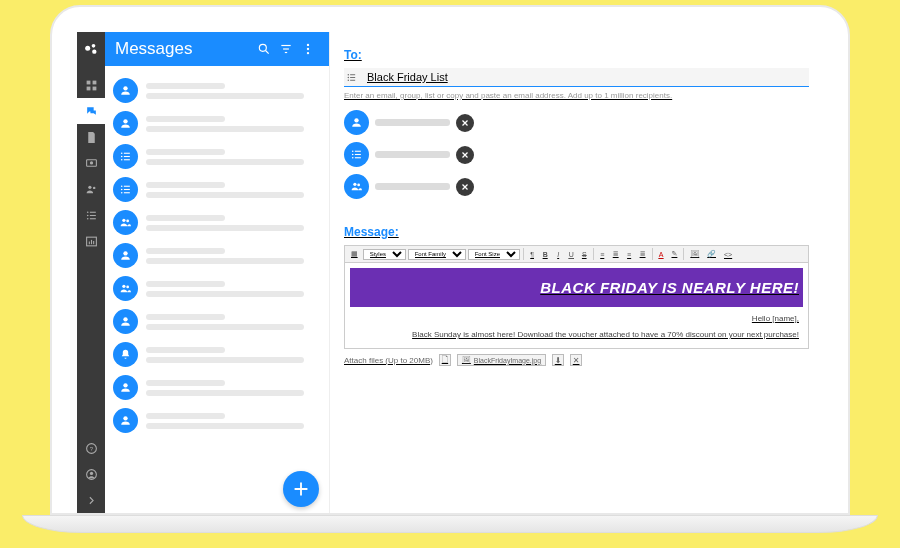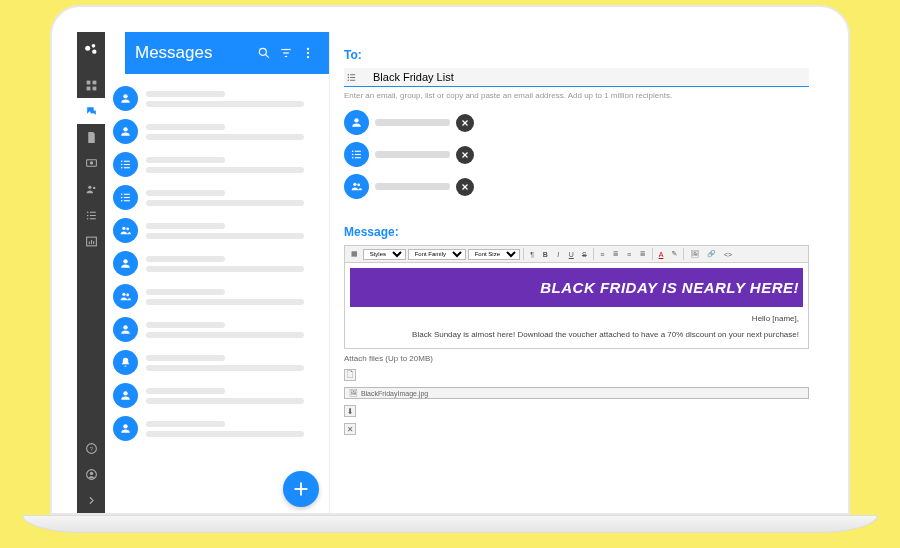--- a/index.html
+++ b/index.html
@@ -65,29 +65,28 @@
     .nav-item.active svg { fill: #1a8cff; }
     .nav-spacer { flex: 1; }
 
     .left-col {
       width: 225px;
       display: flex;
       flex-direction: column;
       border-right: 1px solid #eee;
     }
     .header-bar {
-      height: 42px;
+      height: 34px;
       background: #1a8cff;
       color: #fff;
       display: flex;
       align-items: center;
       padding: 0 10px;
       font-size: 17px;
       font-weight: 300;
-      margin-left: 20px;
     }
     .header-bar .title { flex: 1; }
     .header-bar .icon-btn {
       width: 22px; height: 22px;
       display: flex; align-items: center; justify-content: center;
       cursor: pointer;
     }
     .msg-list {
       flex: 1;
       overflow-y: hidden;
@@ -135,31 +134,32 @@
 
     .right-col {
       flex: 1;
       display: flex;
       flex-direction: column;
     }
     .main-body {
       flex: 1;
       padding: 16px 14px;
       overflow: hidden;
+      text-decoration: underline;
     }
     .section-label {
       color: #1a8cff;
       font-weight: 600;
       font-size: 12px;
       margin-bottom: 6px;
     }
     .to-input {
       display: flex;
       align-items: flex-end;
-      gap: 16px;
+      gap: 10px;
       border-bottom: 1px solid #1a8cff;
       padding: 3px 2px;
       background: #f5f5f5;
       font-size: 11px;
     }
     .to-input svg { fill: #666; flex-shrink: 0; }
     .hint {
       color: #999;
       font-size: 8px;
       margin: 4px 0 10px 0;
@@ -234,25 +234,25 @@
     }
     .body-text {
       font-size: 8px;
       color: #444;
       padding: 6px 4px 2px 4px;
       line-height: 1.5;
       text-align: right;
     }
     .attach-row {
       display: flex;
+      align-items: center;
       gap: 6px;
       font-size: 8px;
       color: #666;
       margin-top: 5px;
-      flex-direction: column;
     }
     .attach-chip {
       border: 1px solid #bbb;
       background: #f3f3f3;
       padding: 1px 4px;
       display: flex;
       align-items: center;
       gap: 3px;
       font-size: 7px;
     }

